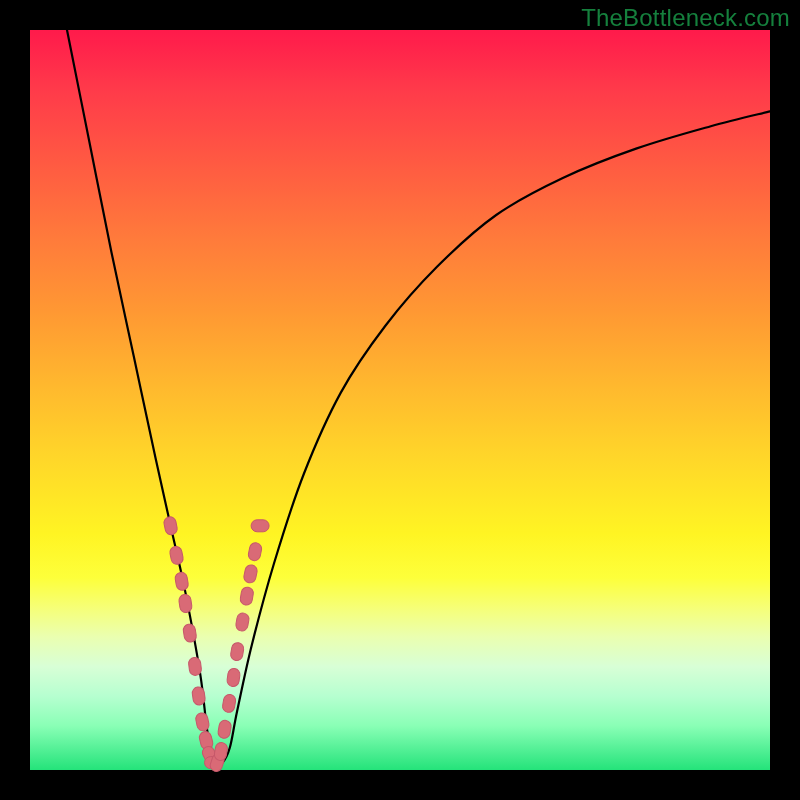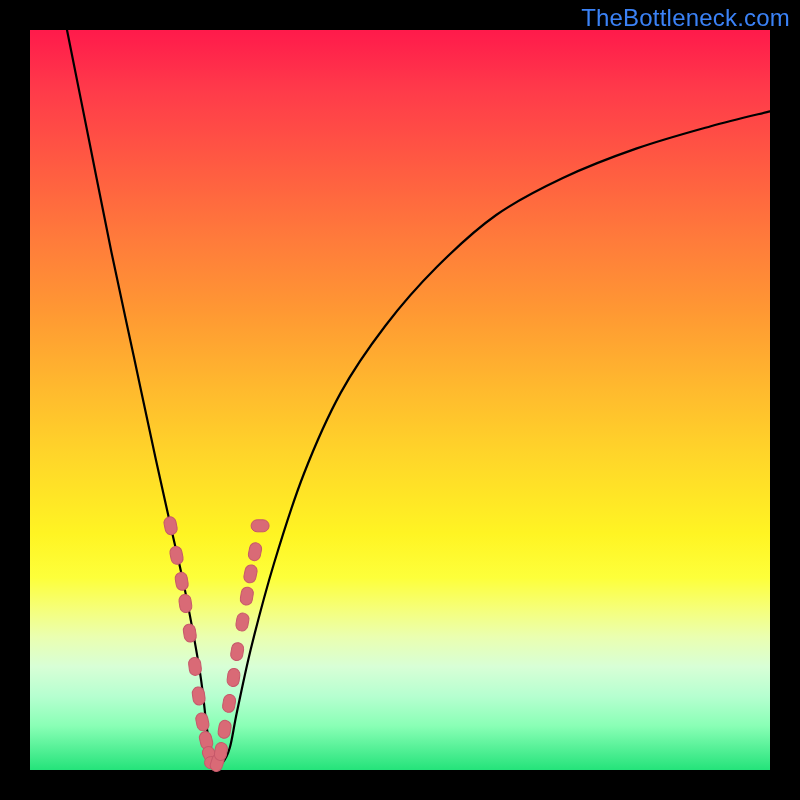--- a/index.html
+++ b/index.html
@@ -39,21 +39,21 @@
       #eaffb0 82%,
       #d8ffd6 86%,
       #b6ffd0 90%,
       #8affb6 94%,
       #24e37a 100%);
   }
   .watermark {
     position: absolute;
     top: 4px;
     right: 10px;
-    color: #3b82f6;
+    color: #15803d;
     font-size: 24px;
     font-weight: 400;
     letter-spacing: 0.2px;
     user-select: none;
   }
   svg.curve {
     position: absolute;
     left: 0;
     top: 0;
     width: 740px;

